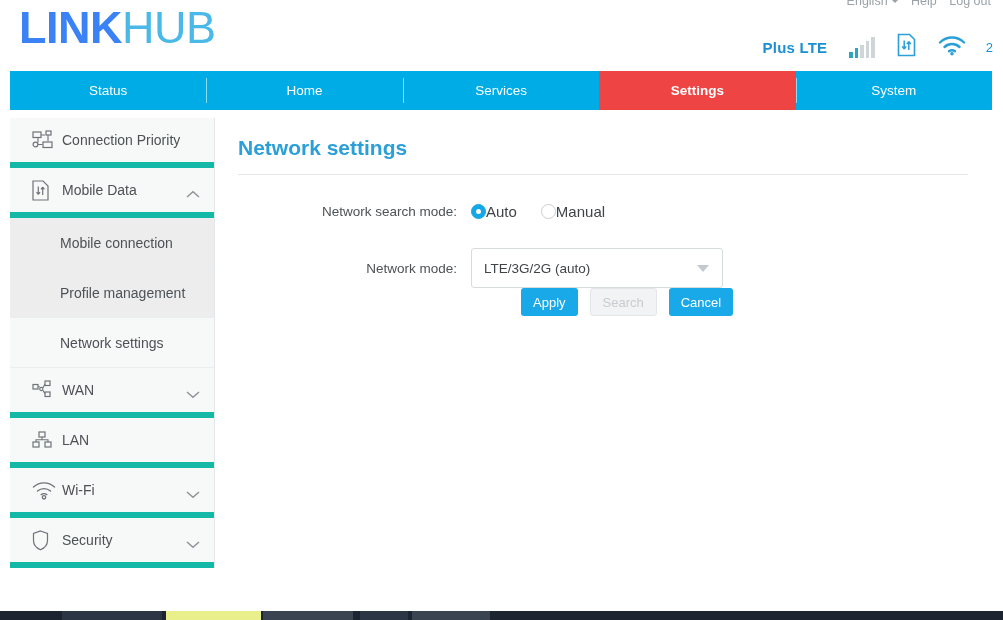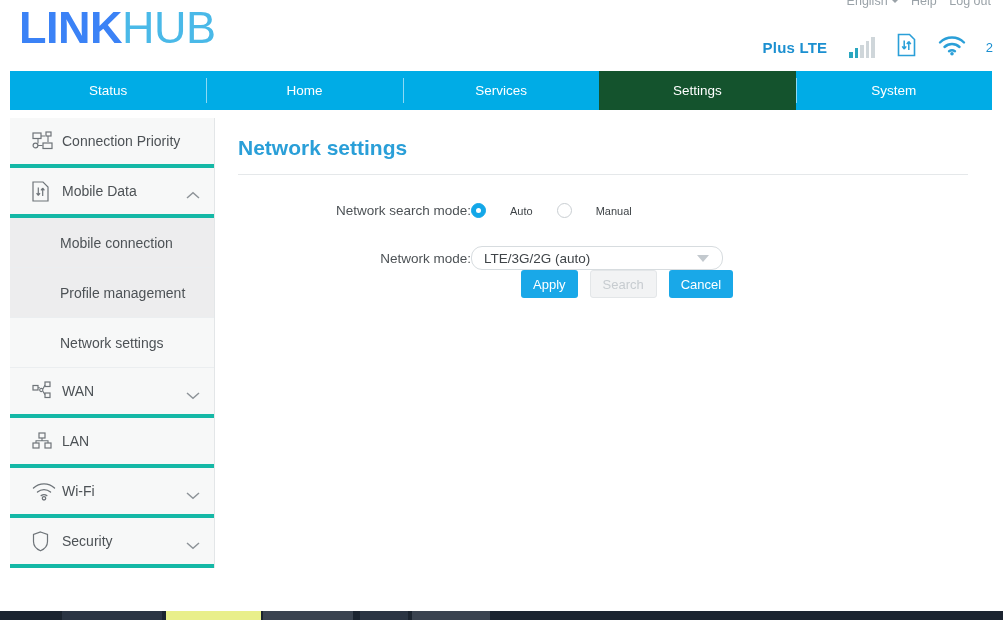--- a/index.html
+++ b/index.html
@@ -91,41 +91,41 @@
     cursor: pointer;
     position: relative;
   }
   .nav-item:not(:first-child)::before {
     content: "";
     position: absolute;
     left: 0; top: 7px; bottom: 7px;
     width: 1px;
     background: rgba(255,255,255,0.55);
   }
-  .nav-item.active { background: #14532d; }
+  .nav-item.active { background: #ef4444; font-weight: bold; }
   .nav-item.active::before { background: transparent; }
 
   
   .sidebar {
     position: absolute;
     left: 10px; top: 118px;
     width: 205px;
     background: #f7f8f8;
     border-right: 1px solid #e3e6e8;
   }
   .side-item {
     position: relative;
     height: 50px;
     display: flex;
     align-items: center;
     padding-left: 22px;
     padding-right: 14px;
     font-size: 14px;
     color: #4d5256;
-    border-bottom: 4px solid #14b8a6;
+    border-bottom: 6px solid #14b8a6;
     cursor: pointer;
     background: #f7f8f8;
   }
   .side-item .s-ico {
     width: 26px; height: 22px;
     margin-right: 4px;
     flex: 0 0 auto;
     display: flex; align-items: center; justify-content: flex-start;
     color: #6e7479;
   }
@@ -165,41 +165,42 @@
     margin: 0 0 0 0;
   }
   .form-row {
     display: flex;
     align-items: center;
     margin-top: 28px;
   }
   .form-label {
     width: 233px;
     text-align: right;
+    padding-right: 14px;
     font-size: 13.5px;
     color: #4d5256;
   }
   .radio-grp { display: flex; align-items: center; gap: 24px; }
-  .radio-opt { display: flex; align-items: center; gap: 24px; font-size: 11px; color: #3f4448; cursor: pointer; }
+  .radio-opt { display: flex; align-items: center; gap: 0; font-size: 15px; color: #3f4448; cursor: pointer; }
   .radio {
     width: 15px; height: 15px; border-radius: 50%;
     border: 1px solid #c9ced2; background: #fff;
     display: flex; align-items: center; justify-content: center;
     flex: 0 0 auto;
   }
   .radio.sel { background: #13a7e8; border-color: #13a7e8; }
   .radio.sel::after {
     content: ""; width: 5px; height: 5px; border-radius: 50%; background: #fff;
   }
 
   .select-box {
     position: relative;
-    width: 252px; height: 24px;
+    width: 252px; height: 40px;
     border: 1px solid #d7dcdf;
-    border-radius: 11px;
+    border-radius: 3px;
     background: #fff;
     display: flex;
     align-items: center;
     padding-left: 12px;
     font-size: 13.5px;
     color: #3f4448;
     cursor: pointer;
   }
   .select-arrow {
     position: absolute; right: 13px; top: 50%;

